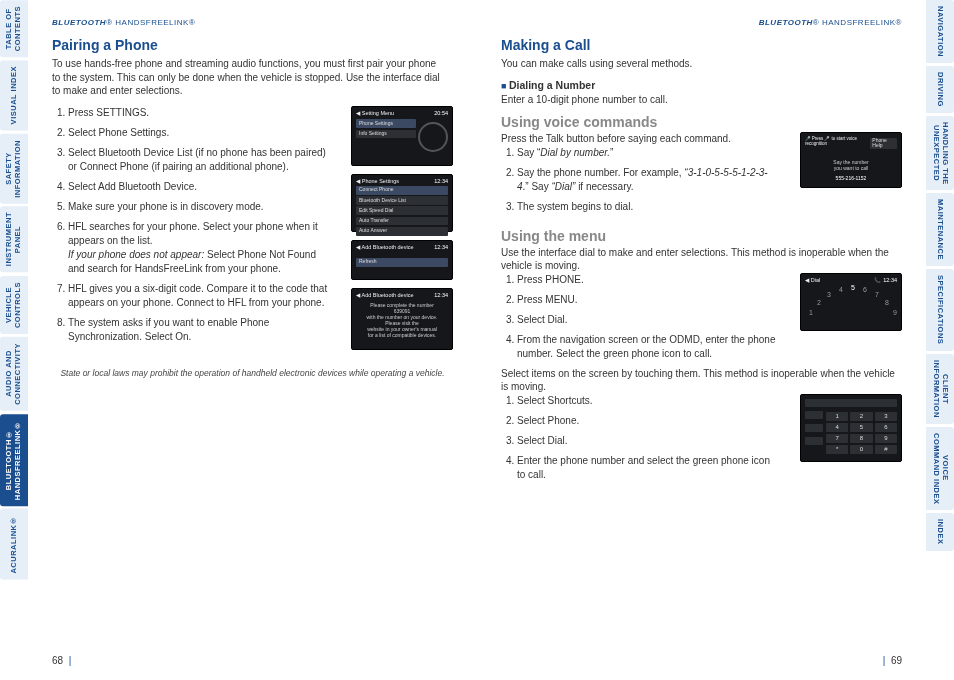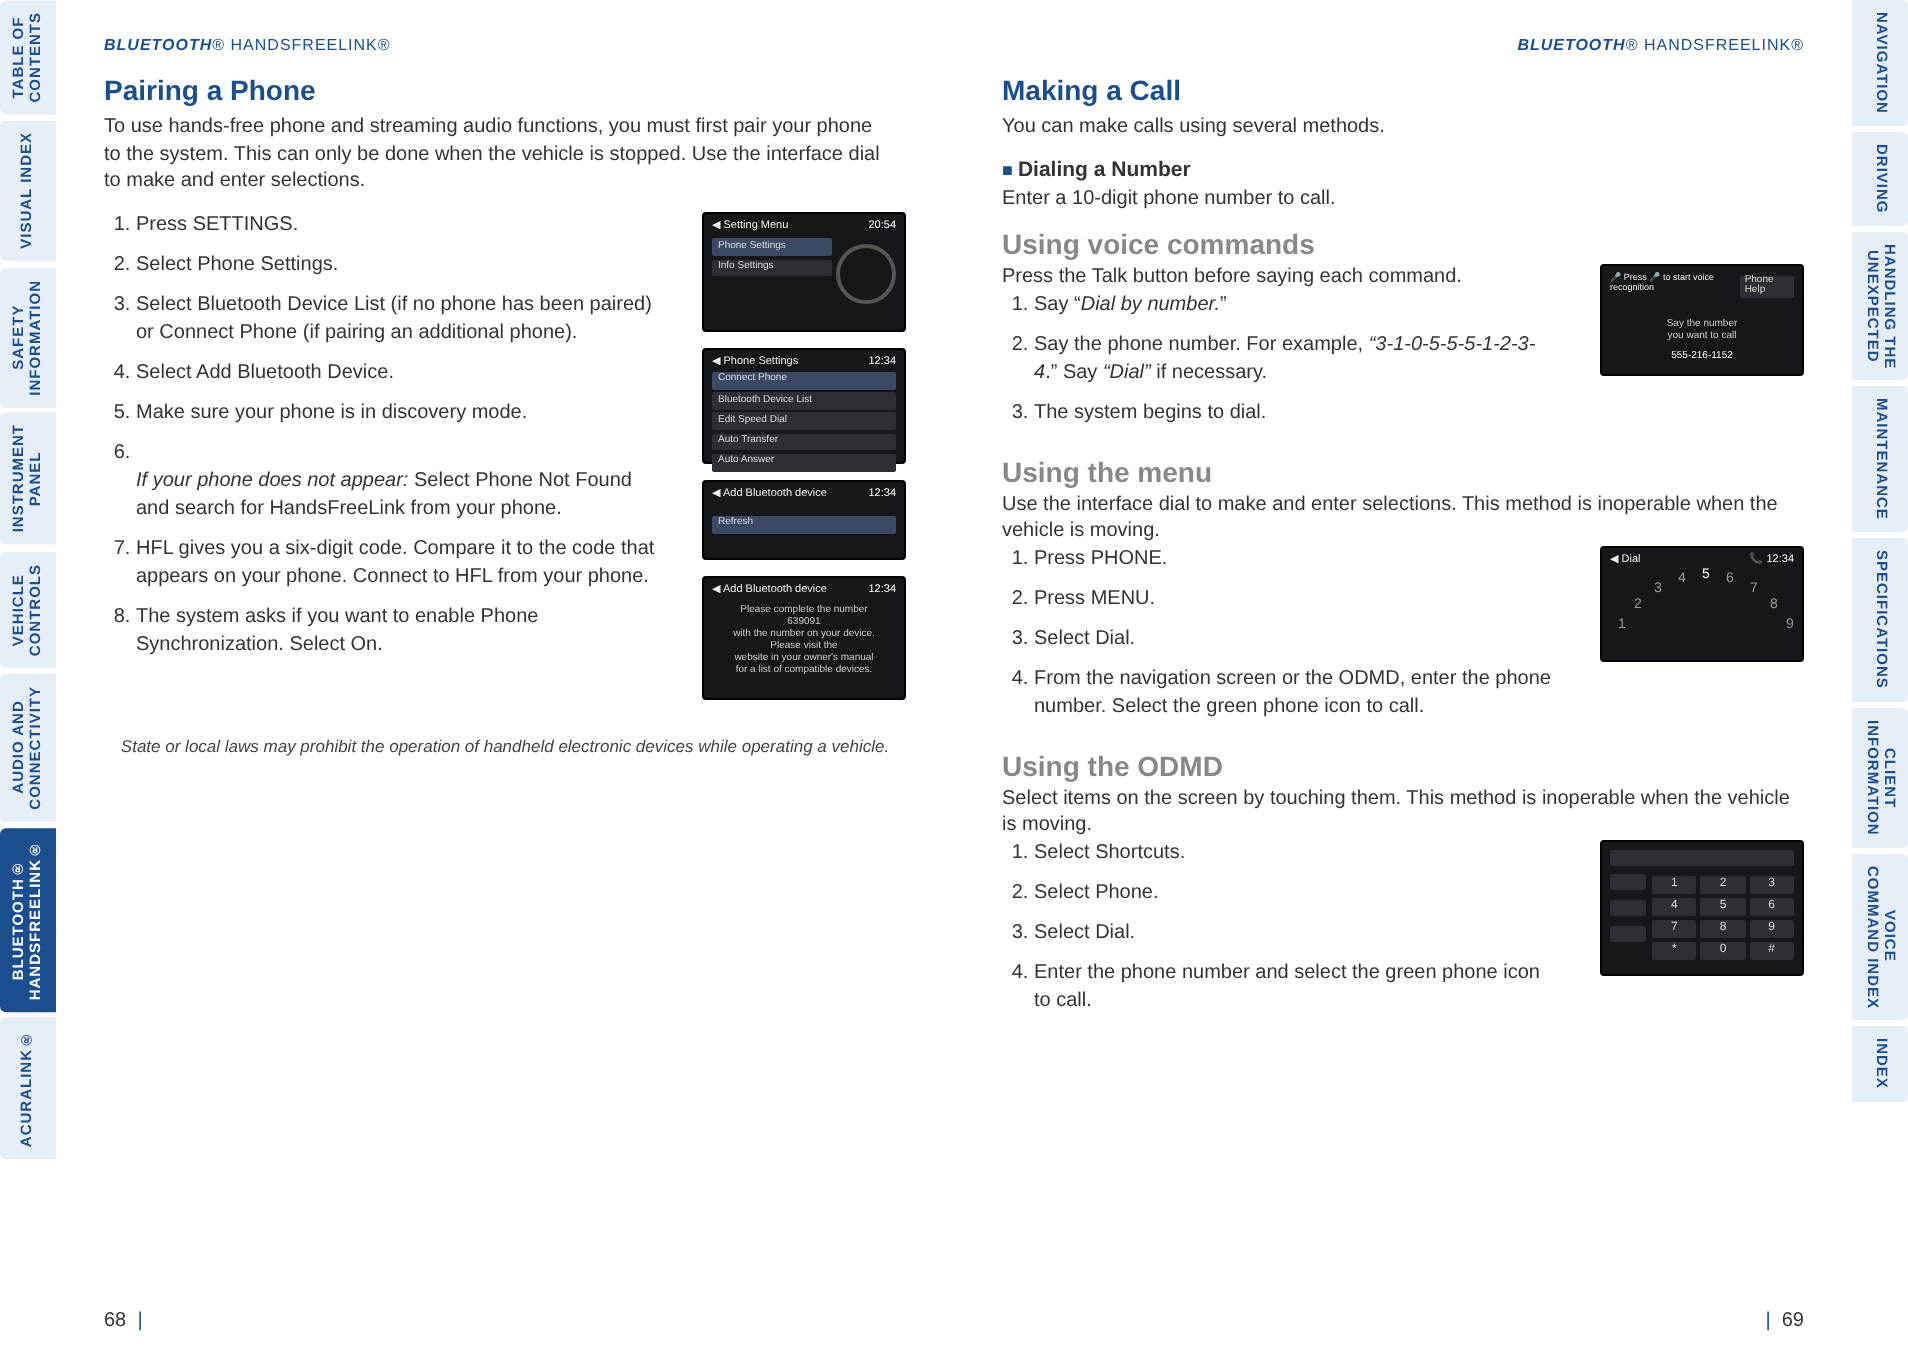--- a/index.html
+++ b/index.html
@@ -182,21 +182,21 @@
 
     <div class="layout">
       <div class="textcol">
         <ol class="steps">
           <li>Press SETTINGS.</li>
           <li>Select Phone Settings.</li>
           <li>Select Bluetooth Device List (if no phone has been paired) or Connect Phone (if pairing an additional phone).</li>
           <li>Select Add Bluetooth Device.</li>
           <li>Make sure your phone is in discovery mode.</li>
           <li>
-            <br>
+            <span>HFL searches for your phone. Select your phone when it appears on the list.</span><br>
             <span class="note-it">If your phone does not appear:</span><span> Select Phone Not Found and search for HandsFreeLink from your phone.</span>
           </li>
           <li> HFL gives you a six-digit code. Compare it to the code that appears on your phone. Connect to HFL from your phone.</li>
           <li>The system asks if you want to enable Phone Synchronization. Select On.</li>
         </ol>
       </div>
       <div class="imgs">
         <div class="shot shotA">
           <div class="titlebar">
               <span>◀ <span>Setting Menu</span></span>
@@ -312,21 +312,20 @@
             <span class="num" style="left:46px;bottom:27px;color:#fff;">5</span>
             <span class="num" style="left:58px;bottom:25px;">6</span>
             <span class="num" style="left:70px;bottom:20px;">7</span>
             <span class="num" style="left:80px;bottom:12px;">8</span>
             <span class="num" style="left:88px;bottom:2px;">9</span>
           </div>
         </div>
       </div>
     </div>
 
-    <h4 class="meth">Using the ODMD</h4>
     <div class="small">Select items on the screen by touching them. This method is inoperable when the vehicle is moving.</div>
     <div class="voice-block">
       <div class="vc-text">
         <ol class="steps">
           <li>Select Shortcuts.</li>
           <li>Select Phone.</li>
           <li>Select Dial.</li>
           <li class="right-col-text">Enter the phone number and select the green phone icon to call.</li>
         </ol>
       </div>

